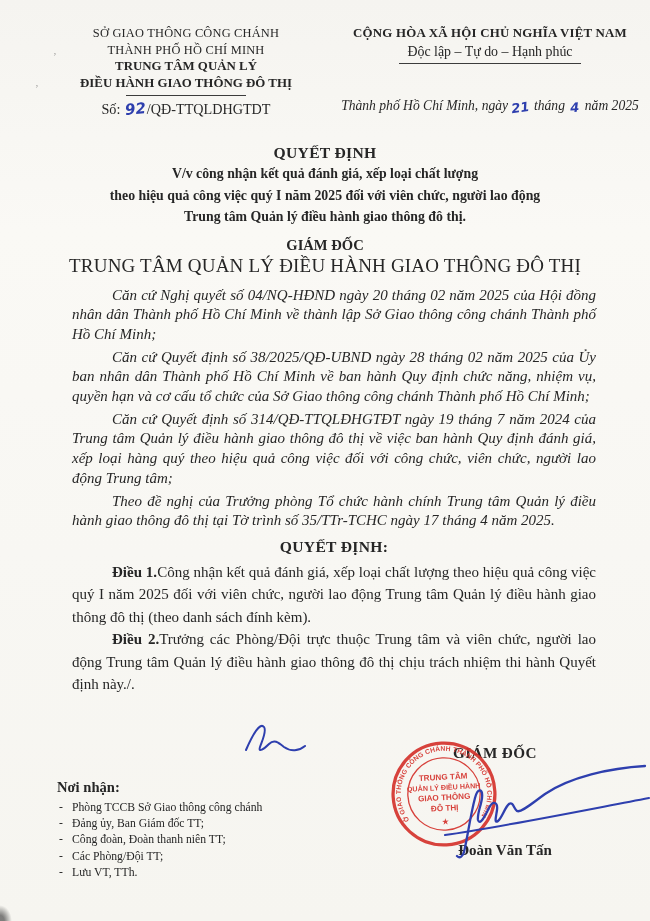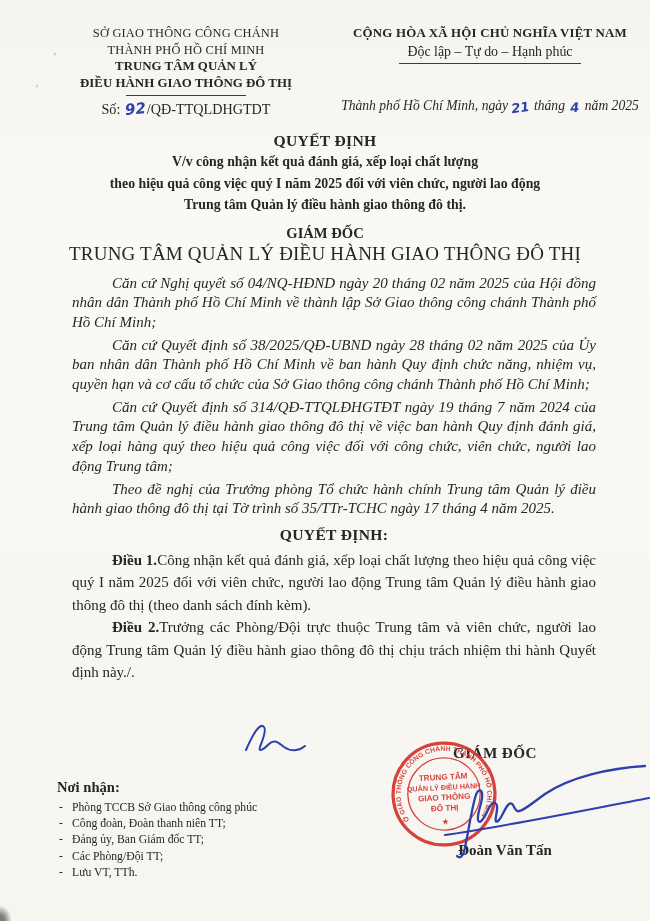--- a/index.html
+++ b/index.html
@@ -32,21 +32,21 @@
     color: #2e3fae;
     font-family: "DejaVu Sans", sans-serif;
     font-style: italic; font-weight: 600;
     display: inline-block;
   }
   .hw-so { font-size: 15px; transform: rotate(-6deg); margin: 0 1px; }
   .hw-day { font-size: 13px; transform: rotate(-8deg) translateY(2px); margin: 0 1px 0 0; }
   .hw-month { font-size: 13px; transform: rotate(-4deg) translateY(2px); margin: 0 2px; }
 
   
-  .title-block { text-align: center; margin-top: 13px; }
+  .title-block { text-align: center; margin-top: 25px; }
   .t-heading { font-weight: bold; font-size: 15.6px; line-height: 20px; letter-spacing: .3px; }
   .t-subject { font-weight: bold; font-size: 13.8px; line-height: 21.5px; }
   .t-auth1 { font-weight: bold; font-size: 14.6px; line-height: 20px; margin-top: 7px; }
   .t-auth2 { font-weight: normal; font-size: 19px; line-height: 22px; letter-spacing: .2px; }
 
   
   .body-text { margin: 9px 54px 0 72px; text-align: justify; }
   .preamble p {
     font-style: italic; font-size: 15px; line-height: 19.7px;
     text-indent: 40px; margin: 0 0 3px;
@@ -129,23 +129,23 @@
     <p class="article"><b>Điều 1.</b><span>Công nhận kết quả đánh giá, xếp loại chất lượng theo hiệu quả công việc quý I năm 2025 đối với viên chức, người lao động Trung tâm Quản lý điều hành giao thông đô thị (theo danh sách đính kèm).</span></p>
     <p class="article"><b>Điều 2.</b><span>Trưởng các Phòng/Đội trực thuộc Trung tâm và viên chức, người lao động Trung tâm Quản lý điều hành giao thông đô thị chịu trách nhiệm thi hành Quyết định này./.</span></p>
   </div>
 
   <svg class="pen-mark" viewBox="0 0 72 46">
     <path d="M 8 36 C 15 20, 22 8, 26 13 C 29 17, 24 27, 22 33 C 20 39, 26 35, 31 30 C 36 25, 40 28, 46 33 C 53 38, 61 37, 67 32" fill="none" stroke="#2e3fae" stroke-width="2" stroke-linecap="round"></path>
   </svg>
 
   <div class="recipients">
     <div class="rec-label">Nơi nhận:</div>
-    <div class="rec-item">Phòng TCCB Sở Giao thông công phúc</div>
+    <div class="rec-item">Phòng TCCB Sở Giao thông công chánh</div>
+    <div class="rec-item">Đảng ủy, Ban Giám đốc TT;</div>
     <div class="rec-item">Công đoàn, Đoàn thanh niên TT;</div>
-    <div class="rec-item">Đảng ủy, Ban Giám đốc TT;</div>
     <div class="rec-item">Các Phòng/Đội TT;</div>
     <div class="rec-item">Lưu VT, TTh.</div>
   </div>
 
   <div class="sign-area">
     <div class="sign-title">GIÁM ĐỐC</div>
 
     <svg class="stamp" viewBox="0 0 108 108">
       <circle cx="54" cy="54" r="50" fill="none" stroke="#d5352f" stroke-width="3.2"></circle>
       <circle cx="54" cy="54" r="35.5" fill="none" stroke="#d5352f" stroke-width="1.3"></circle>

